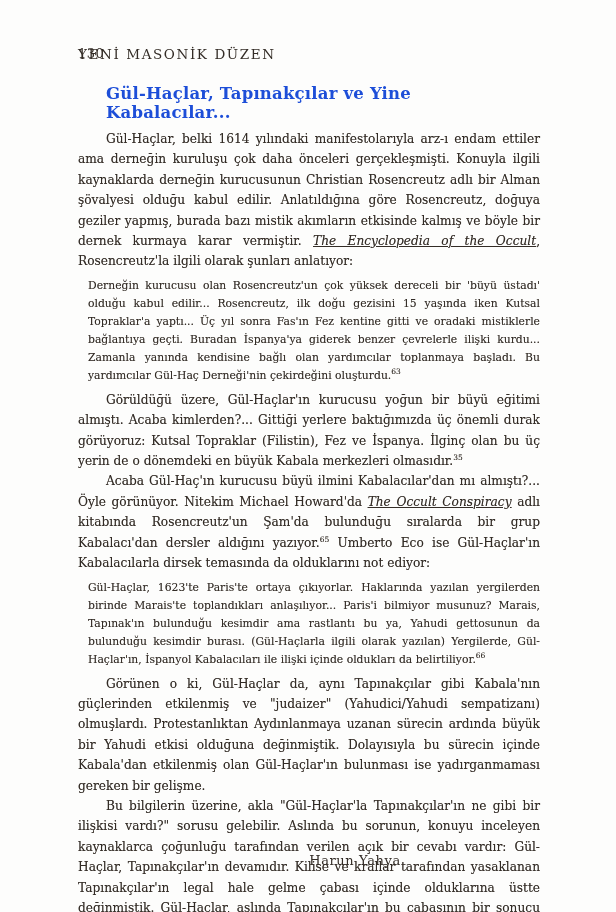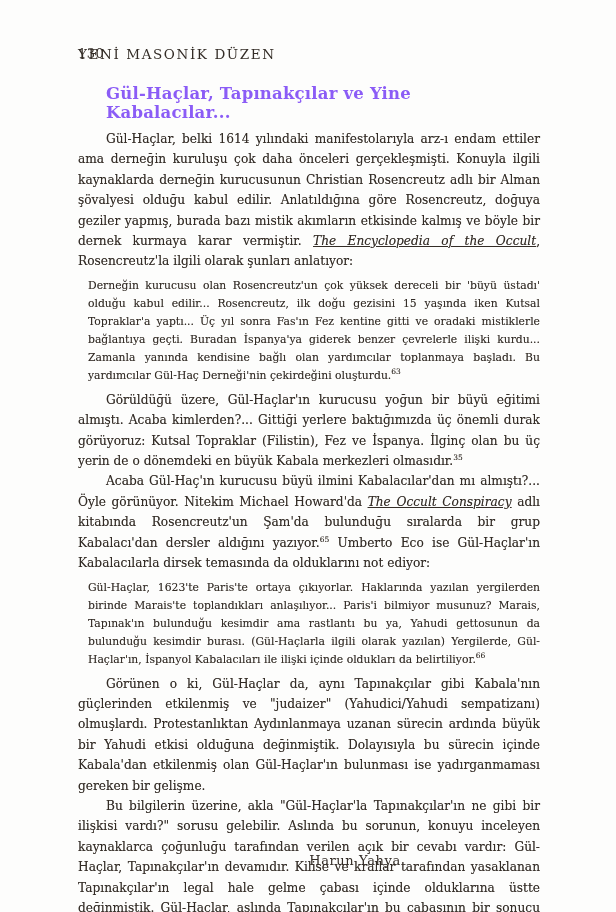--- a/index.html
+++ b/index.html
@@ -38,21 +38,21 @@
     position: absolute;
     top: 84px;
     left: 78px;
     width: 462px;
   }
   .heading {
     font-size: 16.5px;
     font-weight: bold;
     margin: 0 0 7px 28px;
     letter-spacing: 0.2px;
-    color: #8b5cf6;
+    color: #1d4ed8;
   }
   .para {
     font-size: 12.2px;
     line-height: 20.4px;
     text-align: justify;
     text-indent: 28px;
     margin: 0;
     text-shadow: 0 0 0.4px rgba(51,44,38,0.45);
   }
   .quote {

